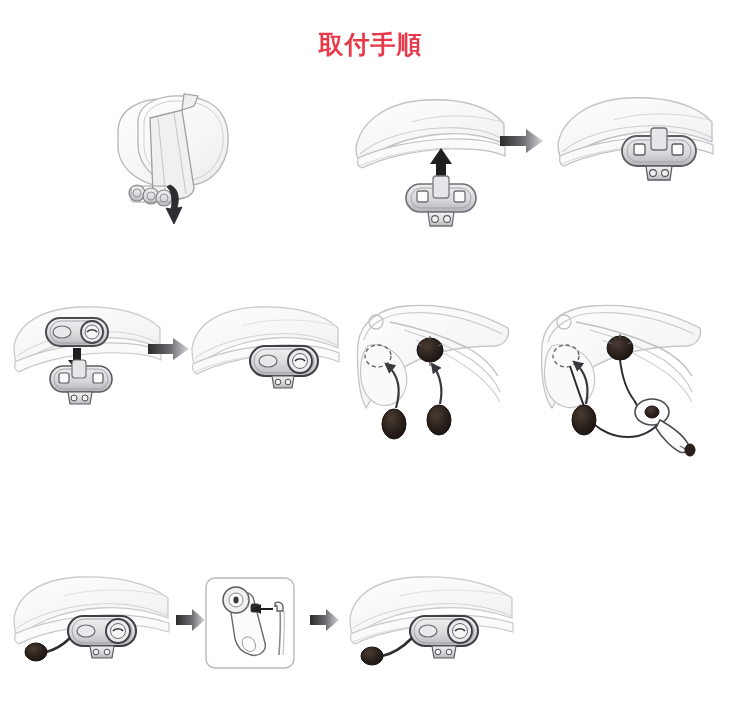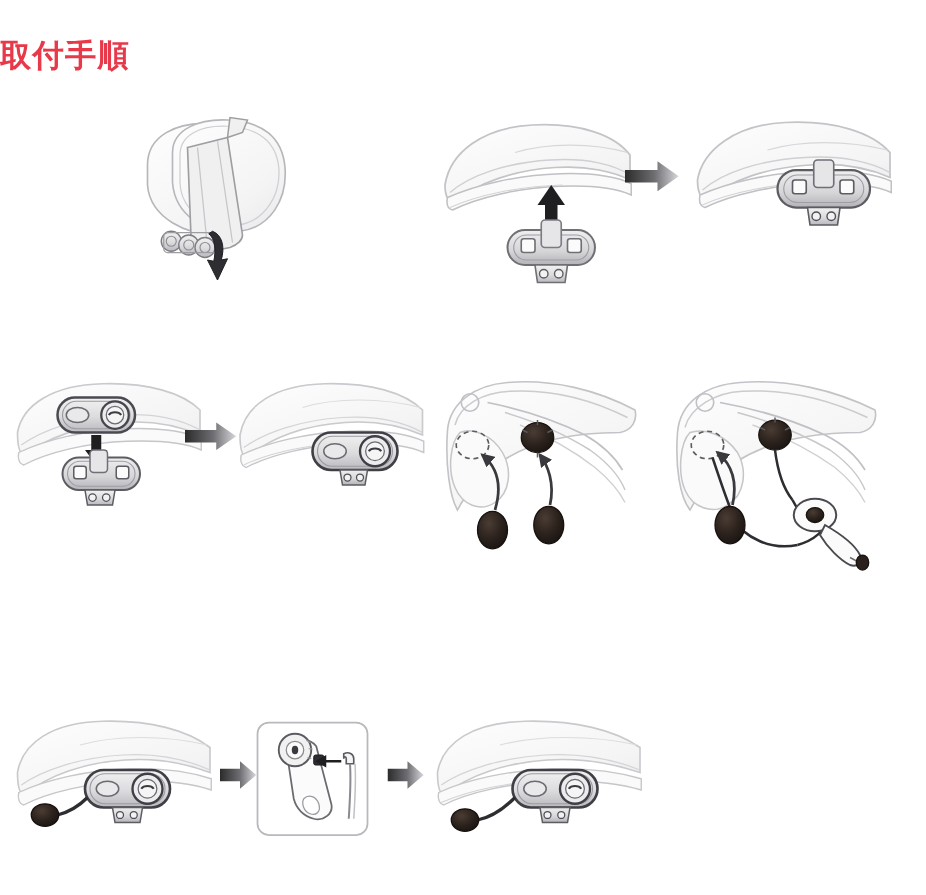--- a/index.html
+++ b/index.html
@@ -19,20 +19,21 @@
     position: relative;
     width: 741px;
     height: 716px;
     background: #ffffff;
   }
   #title {
     position: absolute;
     left: 0;
     top: 28px;
     width: 741px;
+    text-align: center;
     color: #e8394a;
     font-size: 25px;
     font-weight: bold;
     letter-spacing: 1px;
     line-height: 34px;
     user-select: none;
   }
   .panel {
     position: absolute;
   }

